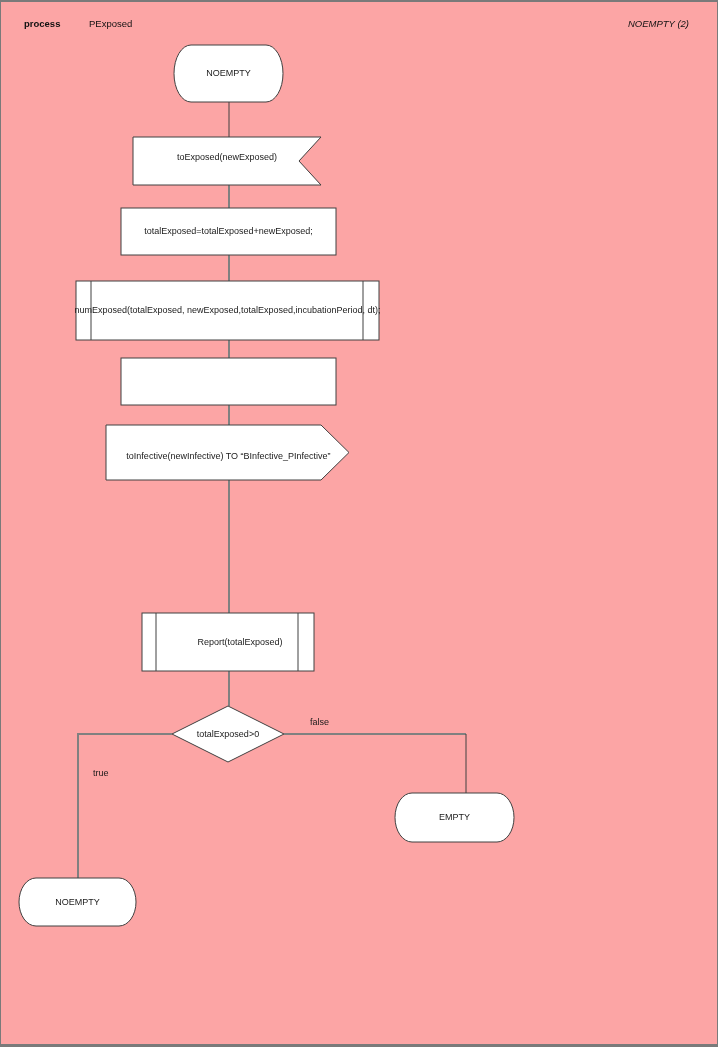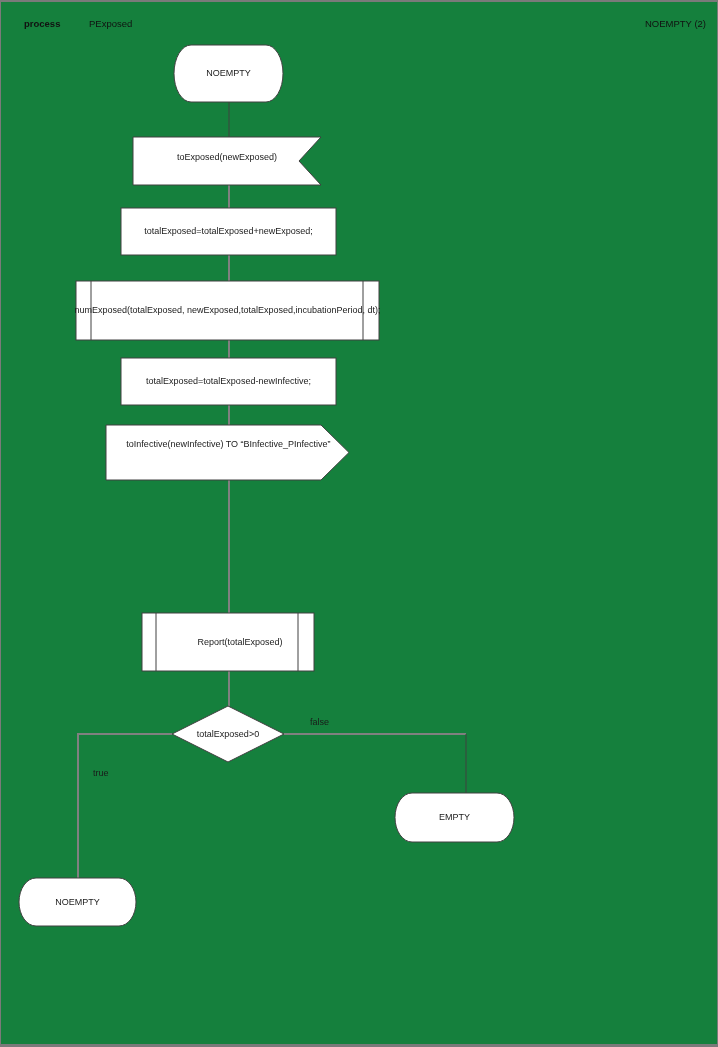--- a/index.html
+++ b/index.html
@@ -6,21 +6,21 @@
     margin: 0;
     padding: 0;
     background: #ffffff;
     font-family: "Liberation Sans", sans-serif;
   }
   .page {
     position: relative;
     width: 718px;
     height: 1047px;
     box-sizing: border-box;
-    background: #15803d;
+    background: #fca5a5;
     border: 1px solid #7a7a7a;
     border-top-width: 2px;
     border-bottom-width: 3px;
     overflow: hidden;
   }
   .diagram-svg {
     position: absolute;
     left: 0; top: 0;
     width: 716px; height: 1042px;
   }
@@ -38,21 +38,21 @@
   }
   .hdr {
     position: absolute;
     top: 16px;
     font-size: 9.5px;
     color: #111111;
     white-space: nowrap;
   }
   .hdr-kind { left: 23px; font-weight: bold; }
   .hdr-name { left: 88px; }
-  .hdr-page { right: 11px; text-align: center; }
+  .hdr-page { right: 28px; text-align: center; font-style: italic; }
   .branch-lbl {
     position: absolute;
     font-size: 9px;
     color: #1a1a1a;
     white-space: nowrap;
   }
   .lbl-true { left: 92px; top: 766px; }
   .lbl-false { left: 309px; top: 715px; }
   svg path.shape, svg polygon.shape, svg rect.shape {
     fill: #ffffff;
@@ -125,23 +125,22 @@
 
   <div class="lbl" style="left:132px; top:135px; width:188px; height:40px;">toExposed(newExposed)</div>
 
   <div class="lbl" style="left:120px; top:206px; width:215px; height:47px;">totalExposed=totalExposed+newExposed;</div>
 
   <div class="lbl" style="left:75px; top:279px; width:303px; height:59px; flex-direction:row;">
     <span>numExposed(totalExposed, newExposed,</span>
     <span>totalExposed,incubationPeriod, dt);</span>
   </div>
 
-  <div class="lbl" style="left:120px; top:356px; width:215px; height:47px;">totalExposed=totalExposed-newInfective;</div>
 
-  <div class="lbl" style="left:105px; top:411px; width:245px; height:63px;">toInfective(newInfective) TO “BInfective_PInfective”</div>
+  <div class="lbl" style="left:105px; top:423px; width:245px; height:63px;">toInfective(newInfective) TO “BInfective_PInfective”</div>
 
   <div class="lbl" style="left:141px; top:611px; width:196px; height:58px;">Report(totalExposed)</div>
 
   <div class="lbl" style="left:171px; top:704px; width:112px; height:56px;">totalExposed&gt;0</div>
 
   <div class="branch-lbl lbl-true">true</div>
 
   <div class="branch-lbl lbl-false">false</div>
 
   <div class="lbl" style="left:394px; top:791px; width:119px; height:49px;">EMPTY</div>

